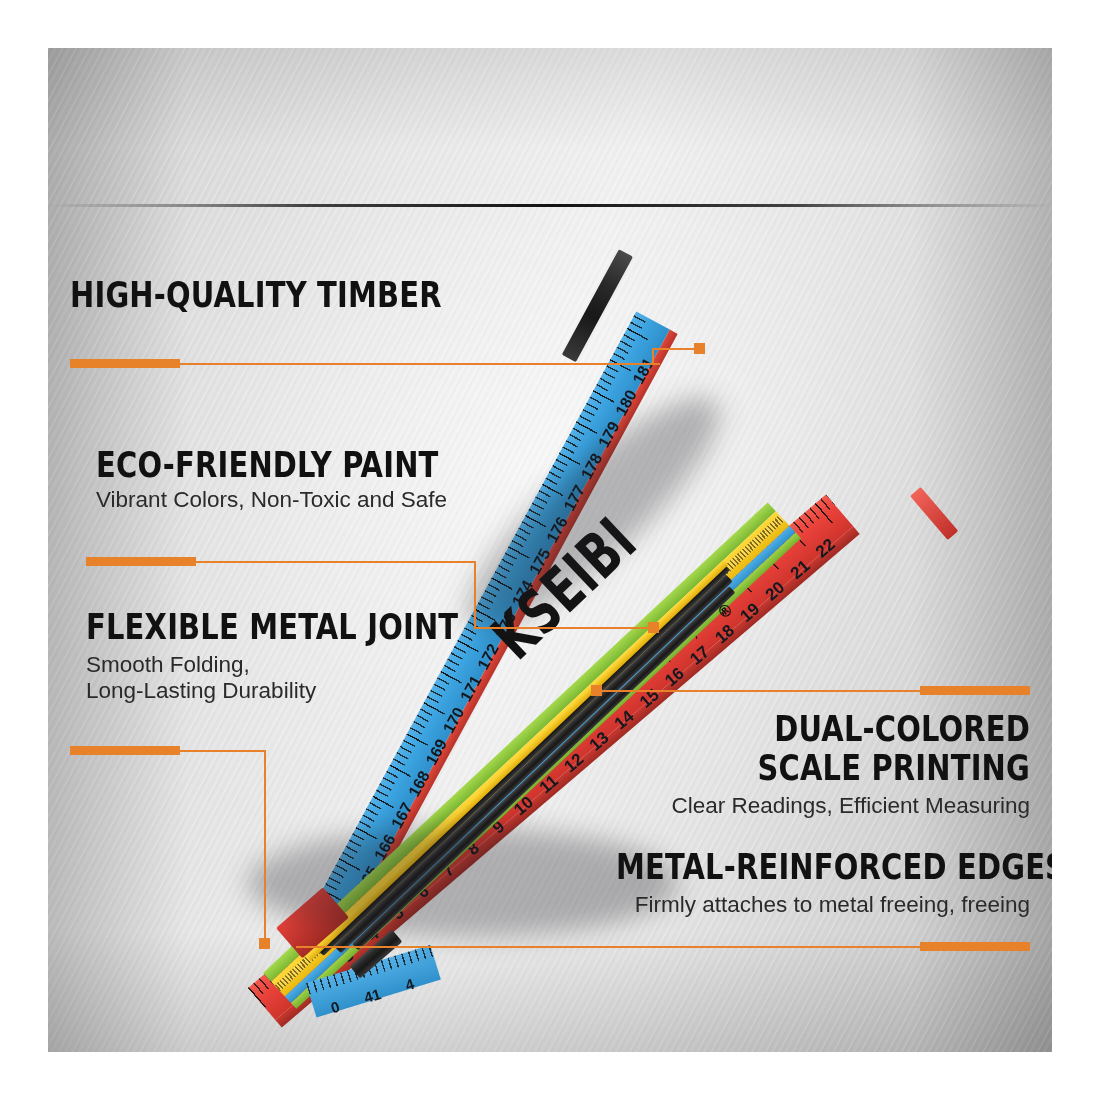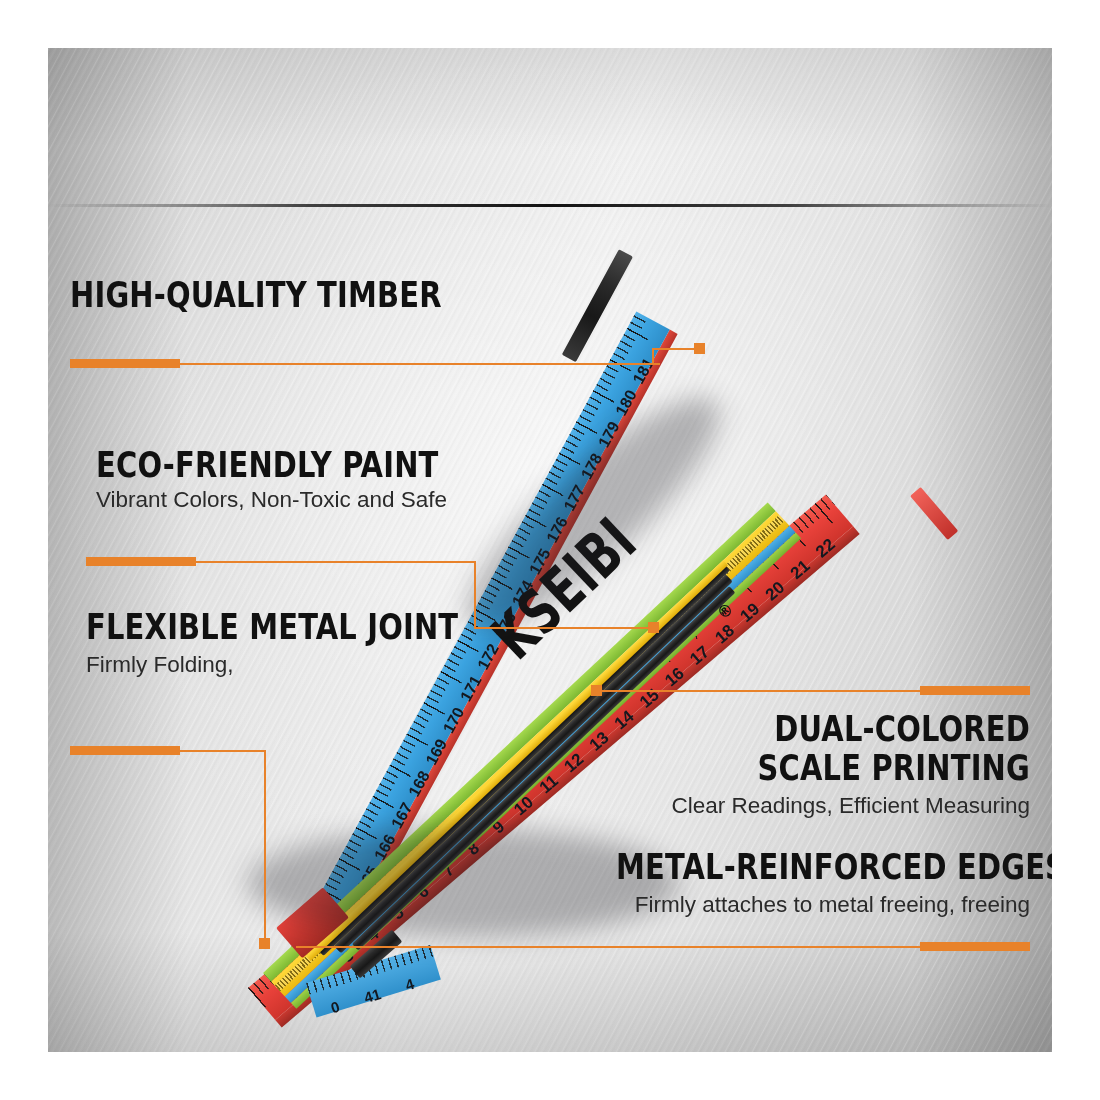--- a/index.html
+++ b/index.html
@@ -301,21 +301,22 @@
       <div class="f-title">HIGH-QUALITY TIMBER</div>
     </div>
 
     <div class="feature left" style="left:48px;top:398px;">
       <div class="f-title">ECO-FRIENDLY PAINT</div>
       <div class="f-desc" style="margin-top:2px;">Vibrant Colors, Non-Toxic and Safe</div>
     </div>
 
     <div class="feature left" style="left:22px;top:560px;margin-left:16px;">
       <div class="f-title">FLEXIBLE METAL JOINT</div>
-      <div class="f-desc" style="margin-top:5px;">Firmly Folding,</div>
+      <div class="f-desc" style="margin-top:5px;">Smooth Folding,</div>
+      <div class="f-desc">Long-Lasting Durability</div>
     </div>
 
     <div class="feature right" style="left:562px;top:662px;width:420px;">
       <div class="f-title">DUAL-COLORED</div>
       <div class="f-title">SCALE PRINTING</div>
       <div class="f-desc" style="margin-top:5px;">Clear Readings, Efficient Measuring</div>
     </div>
 
     <div class="feature right" style="left:532px;top:800px;width:450px;">
       <div class="f-title">METAL-REINFORCED EDGES</div>

